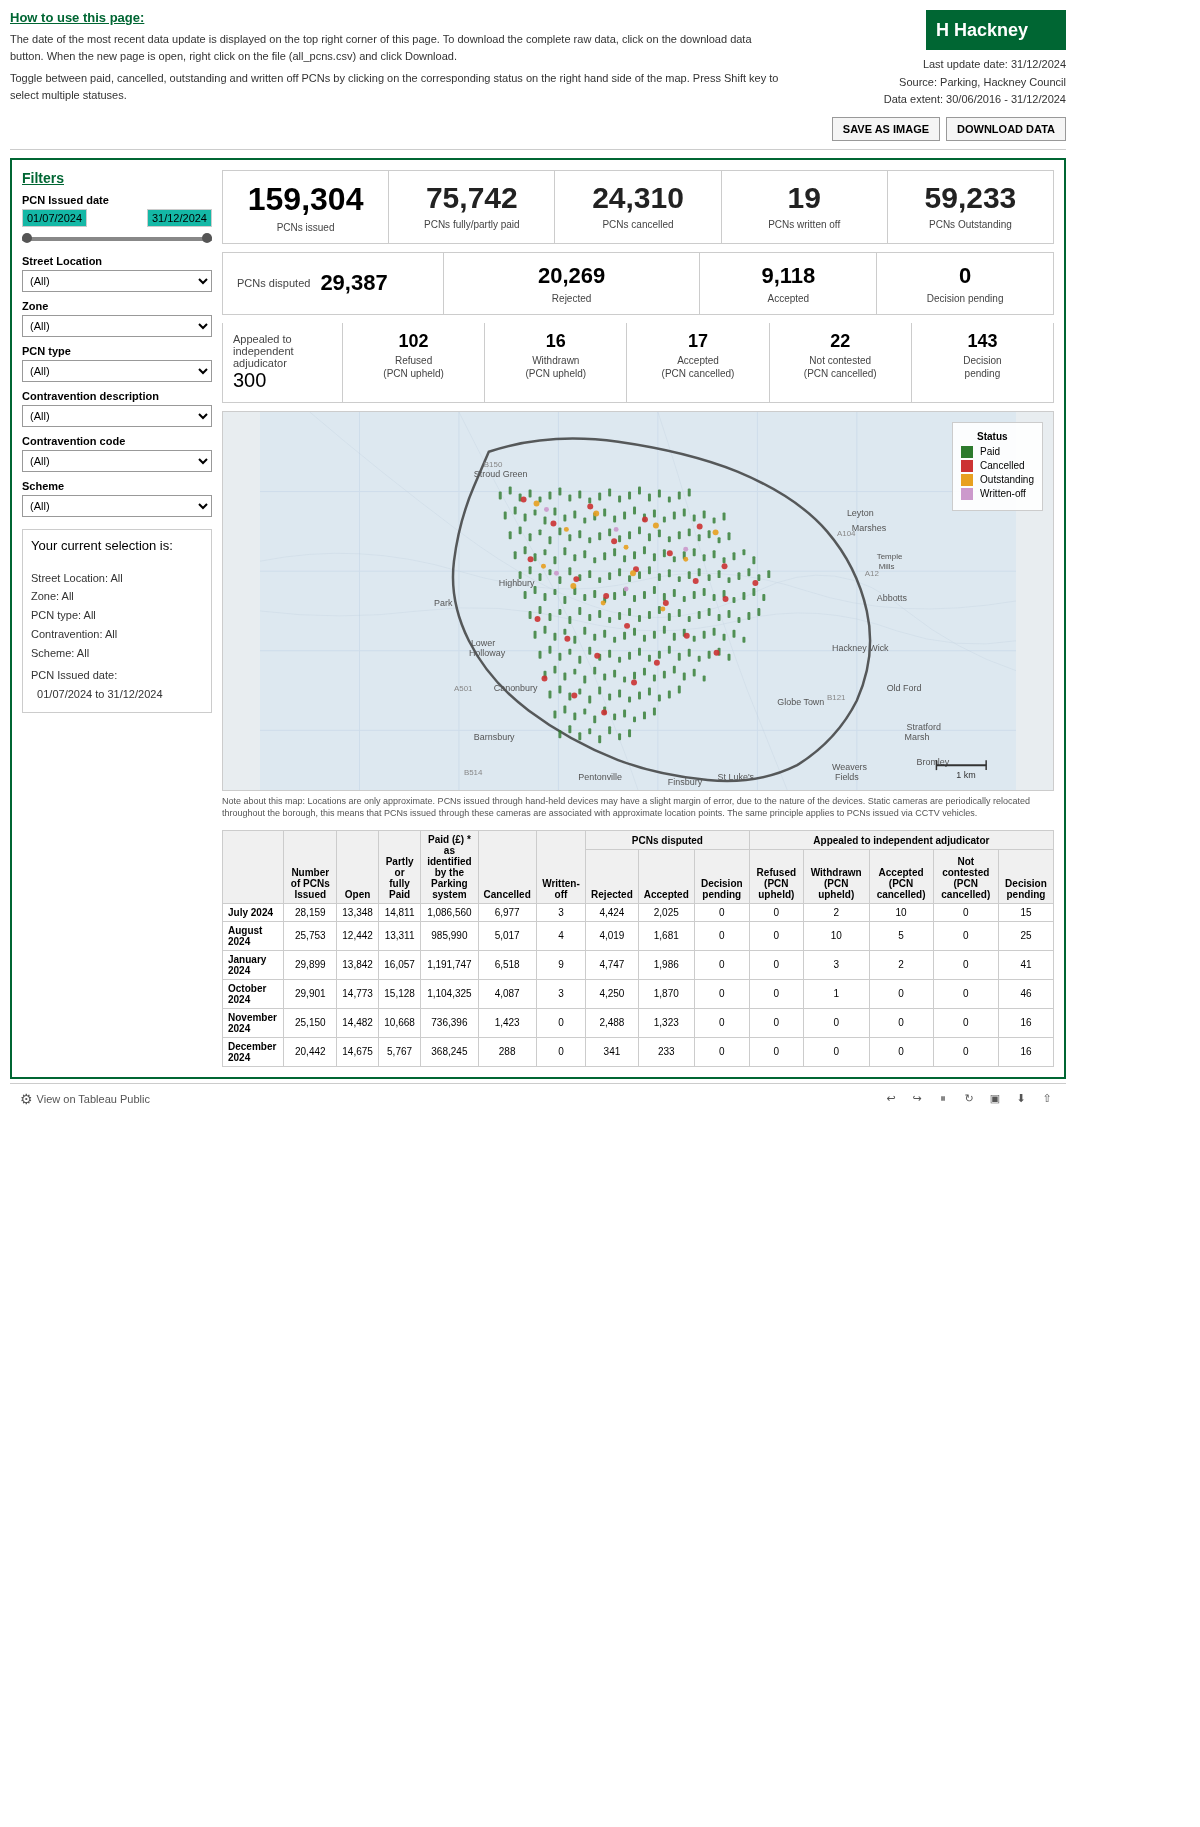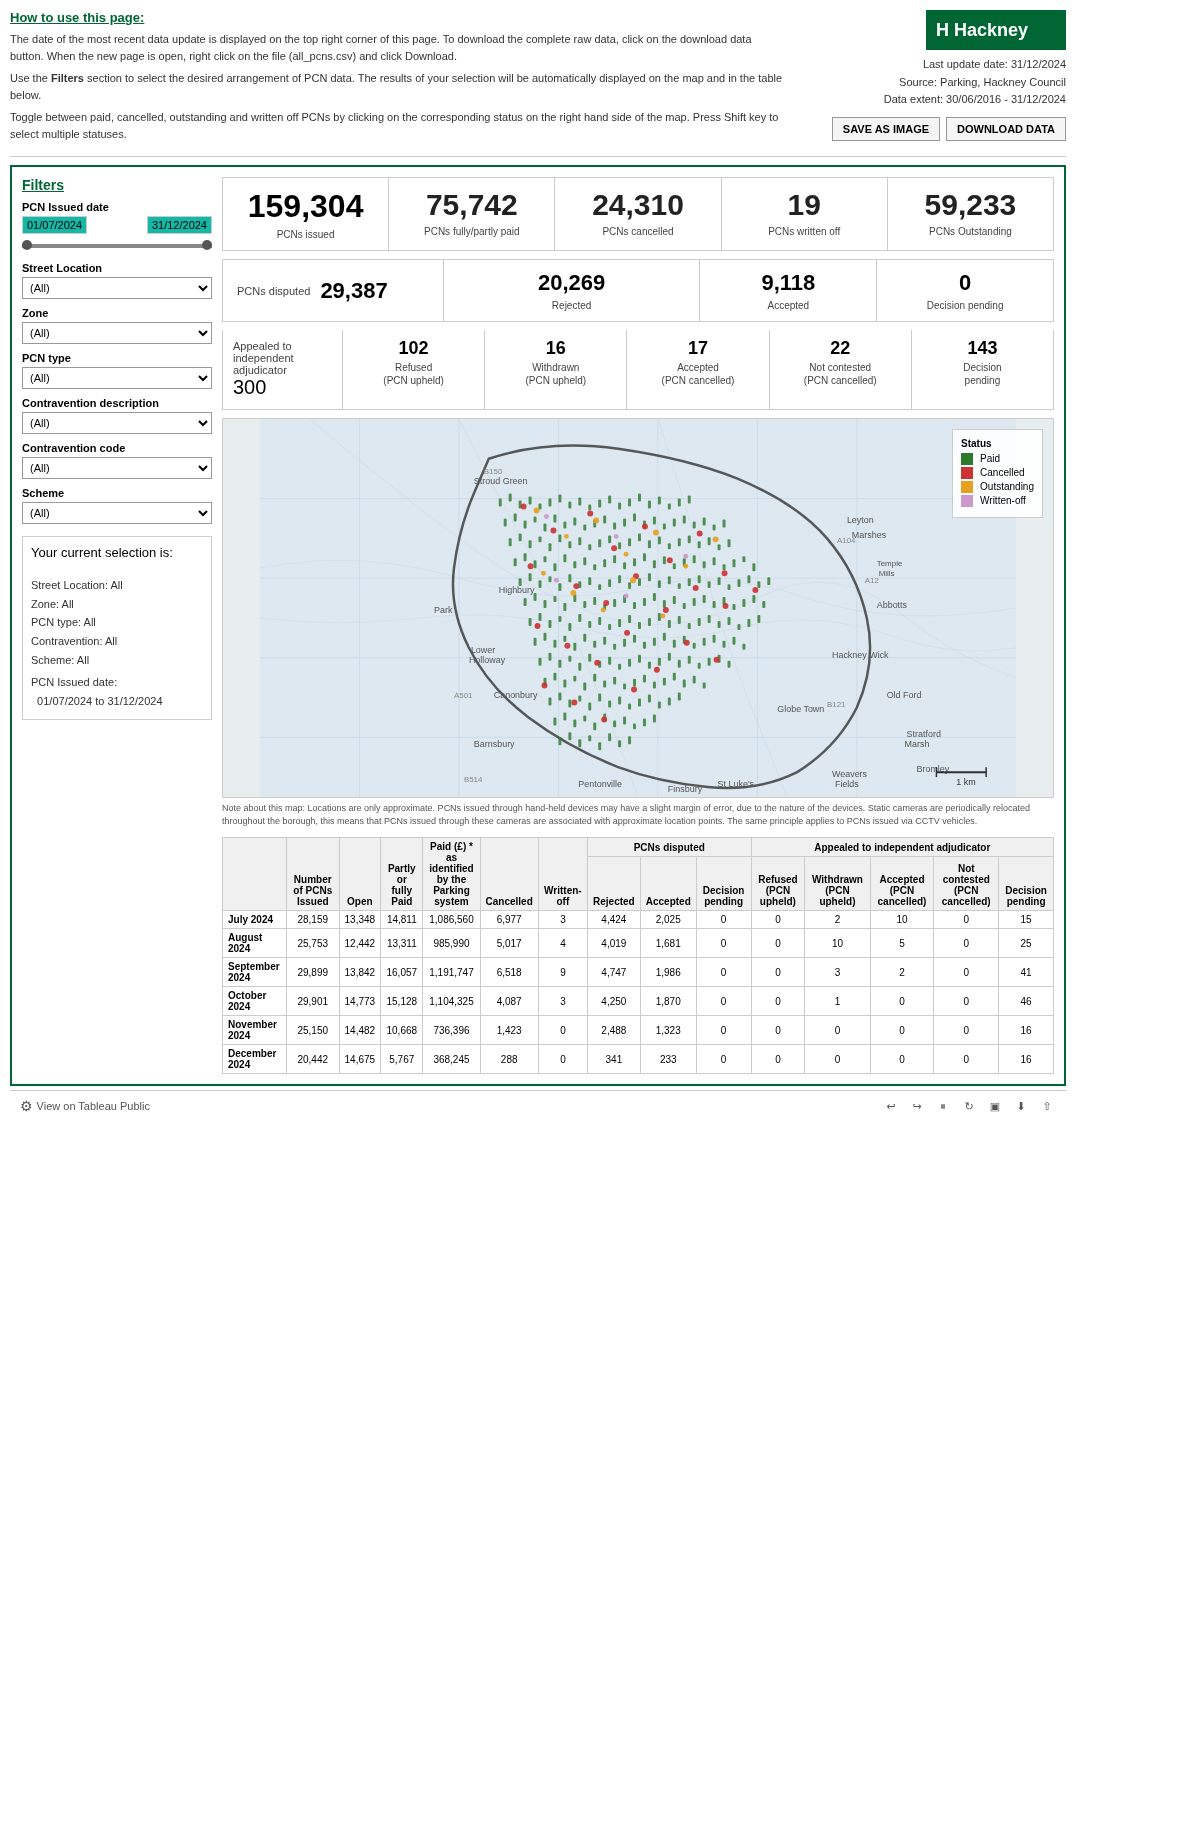--- a/index.html
+++ b/index.html
@@ -64,21 +64,21 @@
     .appeal-number { font-size: 20px; font-weight: normal; }
     .appeal-stats { display: flex; flex: 1; }
     .appeal-stat { flex: 1; text-align: center; padding: 8px 4px; border-right: 1px solid #ccc; }
     .appeal-stat:last-child { border-right: none; }
     .appeal-stat-num { font-size: 18px; font-weight: bold; }
     .appeal-stat-label { font-size: 10px; color: #444; margin-top: 2px; line-height: 1.3; }
 
     
     .map-container { position: relative; width: 100%; height: 380px; border: 1px solid #ccc; margin-bottom: 4px; overflow: hidden; background: #e8edf0; }
     .map-legend { position: absolute; top: 10px; right: 10px; background: rgba(255,255,255,0.9); padding: 8px; border: 1px solid #ccc; font-size: 10px; }
-    .legend-title { font-weight: bold; margin-bottom: 4px; }
+    .legend-title { font-weight: bold; margin-bottom: 4px; margin-left: 16px; }
     .legend-item { display: flex; align-items: flex-start; gap: 7px; margin-bottom: 2px; }
     .legend-color { width: 12px; height: 12px; }
     .map-note { font-size: 9px; color: #555; margin-top: 4px; line-height: 1.4; }
 
     
     .data-table-section { margin-top: 10px; }
     .data-table { width: 100%; border-collapse: collapse; font-size: 10px; }
     .data-table th, .data-table td { border: 1px solid #ccc; padding: 3px 5px; text-align: center; }
     .data-table th { background: #f0f0f0; font-weight: bold; vertical-align: bottom; }
     .data-table td:first-child { text-align: left; font-weight: bold; }
@@ -100,21 +100,20 @@
   </style>
 </head>
 <body>
 
 <div class="page-wrapper">
 
   <div class="header-section">
     <div class="header-left">
       <h3>How to use this page:</h3>
       <p>The date of the most recent data update is displayed on the top right corner of this page. To download the complete raw data, click on the download data button. When the new page is open, right click on the file (all_pcns.csv) and click Download.</p>
-      <p>Use the <strong>Filters</strong> section to select the desired arrangement of PCN data. The results of your selection will be automatically displayed on the map and in the table below.</p>
       <p>Toggle between paid, cancelled, outstanding and written off PCNs by clicking on the corresponding status on the right hand side of the map. Press Shift key to select multiple statuses.</p>
     </div>
     <div class="header-right">
       <div class="hackney-logo">
         <svg viewBox="0 0 140 40">
           <rect x="0" y="0" width="140" height="40" fill="#006633"></rect>
           <text x="10" y="26" font-size="18" font-weight="bold" fill="white" font-family="Arial">H Hackney</text>
         </svg>
       </div>
       <div class="hackney-info">
@@ -735,21 +734,21 @@
       <td>4,019</td>
       <td>1,681</td>
       <td>0</td>
       <td>0</td>
       <td>10</td>
       <td>5</td>
       <td>0</td>
       <td>25</td>
     </tr>
               <tr>
-      <td>September 2024</td>
+      <td>January 2024</td>
       <td>29,899</td>
       <td>13,842</td>
       <td>16,057</td>
       <td>1,191,747</td>
       <td>6,518</td>
       <td>9</td>
       <td>4,747</td>
       <td>1,986</td>
       <td>0</td>
       <td>0</td>

